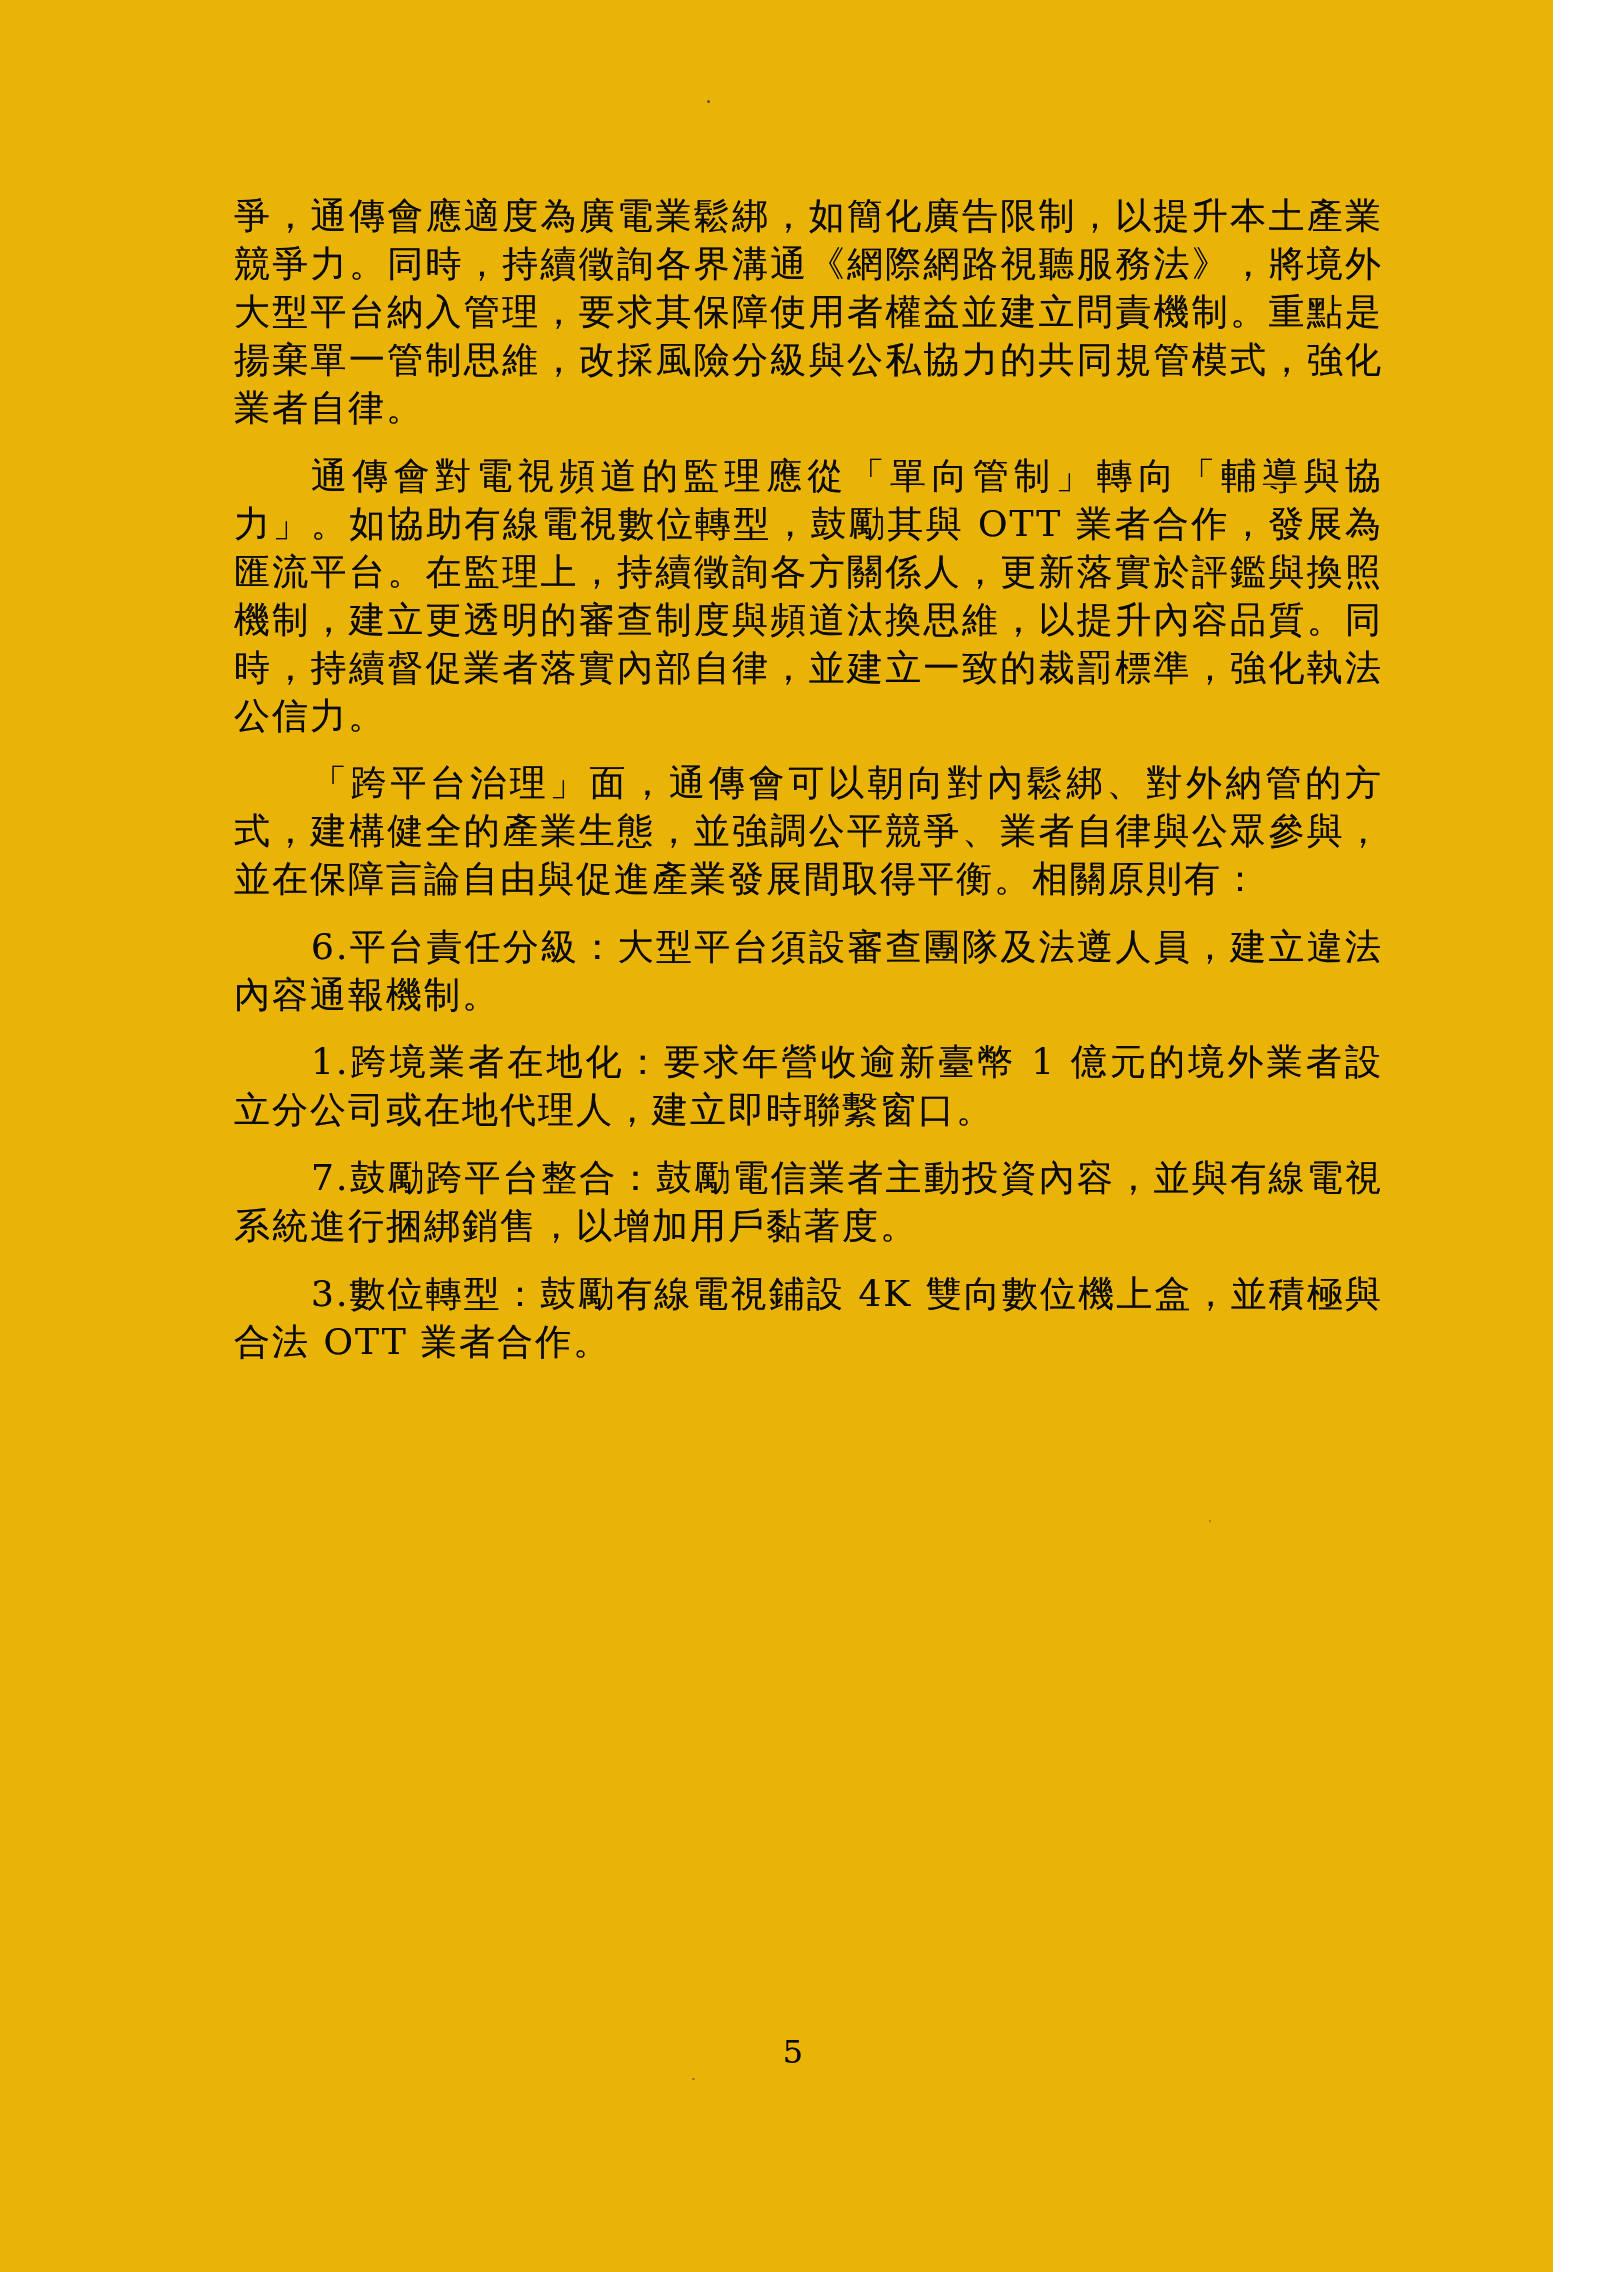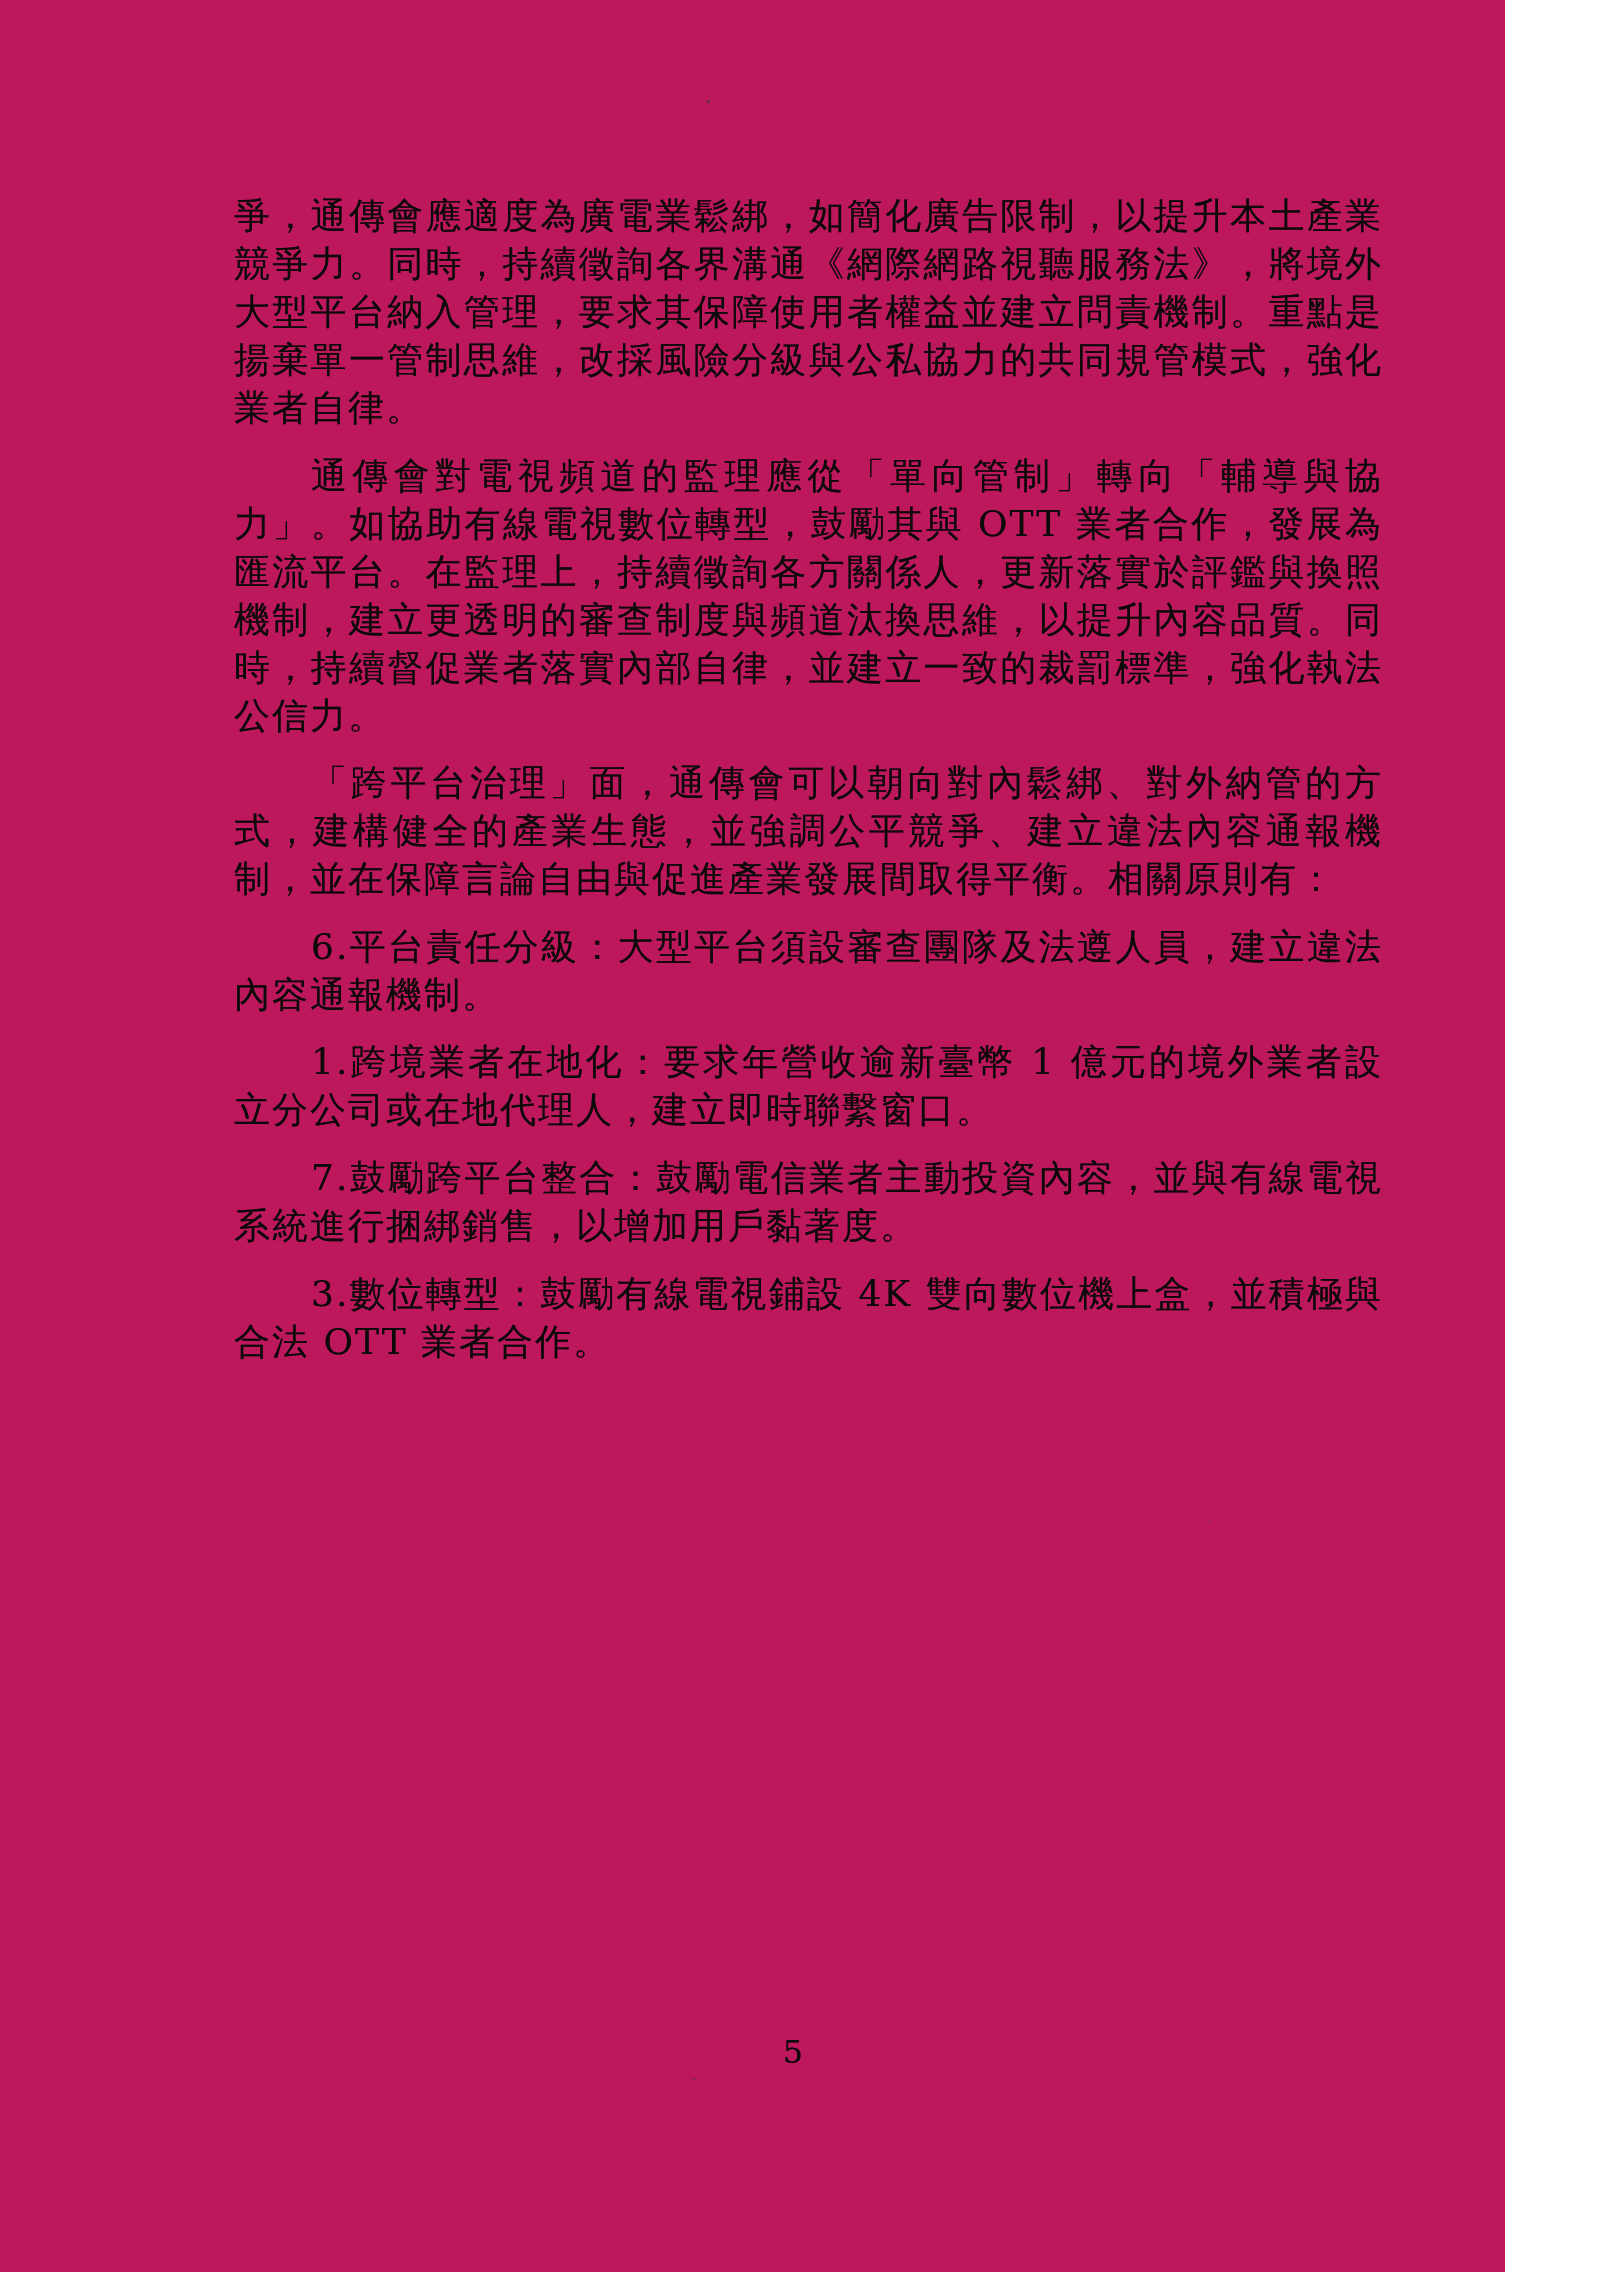--- a/index.html
+++ b/index.html
@@ -4,24 +4,25 @@
 <style>
   html, body {
     margin: 0;
     padding: 0;
     background: #ffffff;
   }
   .page {
     position: relative;
     width: 1505px;
     height: 2273px;
-    background: #be185d;
+    background: #eab308;
     overflow: hidden;
     font-family: "DejaVu Serif", "Liberation Serif", serif;
     color: #000000;
+    padding-left: 48px;
   }
   .text-block {
     position: absolute;
     left: 234px;
     top: 192px;
     width: 1149px;
   }
   .para {
     margin: 0 0 19.6px 0;
     font-size: 36px;
@@ -61,21 +62,21 @@
   .speck.s4 { left: 692px; top: 2078px; width: 2.9px; height: 2.4px; opacity: 0.5; }
 </style>
 </head>
 <body>
 
 <div class="page">
 
   <div class="text-block">
     <p class="para">爭，通傳會應適度為廣電業鬆綁，如簡化廣告限制，以提升本土產業競爭力。同時，持續徵詢各界溝通《網際網路視聽服務法》，將境外大型平台納入管理，要求其保障使用者權益並建立問責機制。重點是揚棄單一管制思維，改採風險分級與公私協力的共同規管模式，強化業者自律。</p>
     <p class="para indent">通傳會對電視頻道的監理應從「單向管制」轉向「輔導與協力」。如協助有線電視數位轉型，鼓勵其與 OTT 業者合作，發展為匯流平台。在監理上，持續徵詢各方關係人，更新落實於評鑑與換照機制，建立更透明的審查制度與頻道汰換思維，以提升內容品質。同時，持續督促業者落實內部自律，並建立一致的裁罰標準，強化執法公信力。</p>
-    <p class="para indent">「跨平台治理」面，通傳會可以朝向對內鬆綁、對外納管的方式，建構健全的產業生態，並強調公平競爭、建立違法內容通報機制，並在保障言論自由與促進產業發展間取得平衡。相關原則有：</p>
+    <p class="para indent">「跨平台治理」面，通傳會可以朝向對內鬆綁、對外納管的方式，建構健全的產業生態，並強調公平競爭、業者自律與公眾參與，並在保障言論自由與促進產業發展間取得平衡。相關原則有：</p>
     <p class="para indent">6.平台責任分級：大型平台須設審查團隊及法遵人員，建立違法內容通報機制。</p>
     <p class="para indent">1.跨境業者在地化：要求年營收逾新臺幣 1 億元的境外業者設立分公司或在地代理人，建立即時聯繫窗口。</p>
     <p class="para indent">7.鼓勵跨平台整合：鼓勵電信業者主動投資內容，並與有線電視系統進行捆綁銷售，以增加用戶黏著度。</p>
     <p class="para indent">3.數位轉型：鼓勵有線電視鋪設 4K 雙向數位機上盒，並積極與合法 OTT 業者合作。</p>
   </div>
 
   <div class="page-number">5</div>
 
   <span class="speck s1"></span>
   <span class="speck s2"></span>

